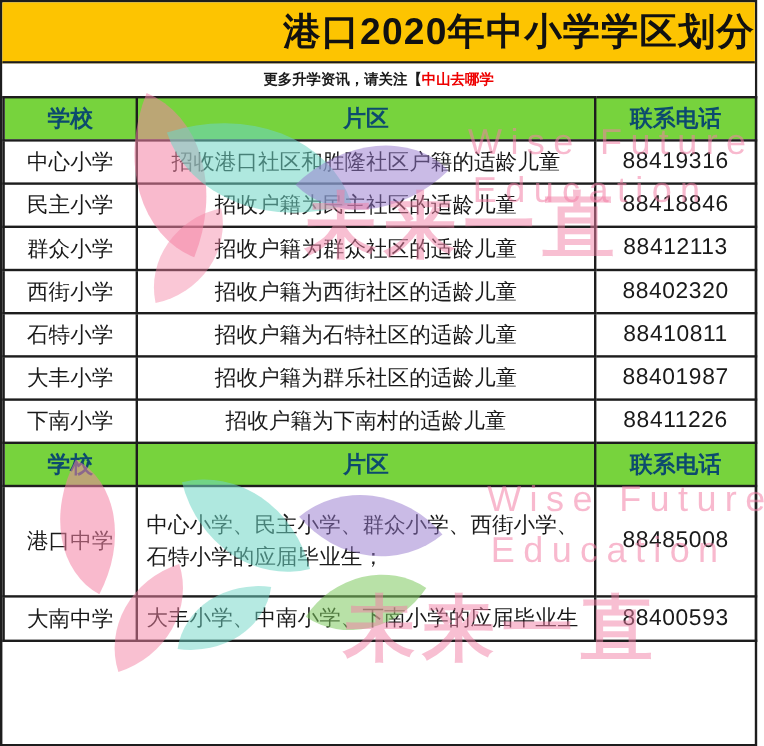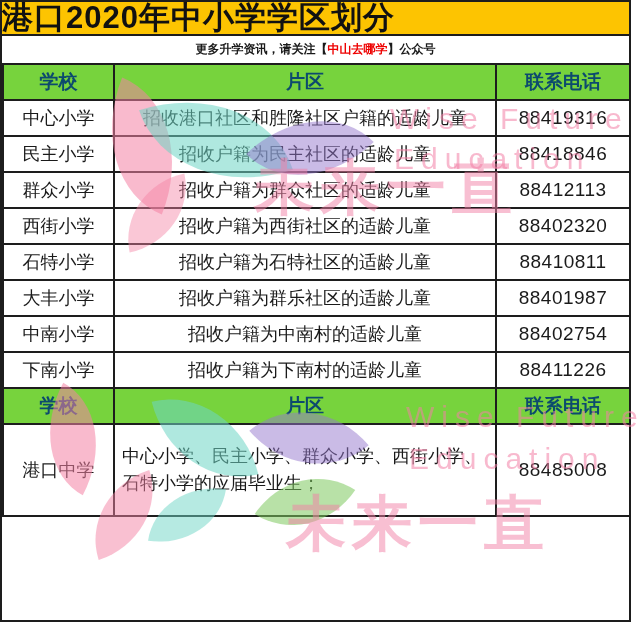--- a/index.html
+++ b/index.html
@@ -11,23 +11,23 @@
   body{
     width:637px;height:622px;background:#fff;overflow:hidden;
     font-family:"Liberation Sans","DejaVu Sans",sans-serif;color:var(--ink);
   }
   .sheet{
     position:relative;width:631px;height:622px;
     border:2px solid var(--border);background:#fff;
   }
   
   .banner{
-    height:34px;background:var(--yellow);
+    height:51px;background:var(--yellow);
     border-bottom:2px solid var(--border);
-    display:flex;align-items:center;justify-content:flex-start;
+    display:flex;align-items:center;justify-content:flex-end;
   }
   .banner h1{
     margin:0;font-size:31px;font-weight:800;letter-spacing:1px;color:#111;
   }
   
   .subbar{
     height:27px;background:#fff;
     display:flex;align-items:center;justify-content:center;
     font-size:12px;font-weight:700;
   }
@@ -71,21 +71,20 @@
 
 <div class="sheet">
 
   <div class="banner">
     <h1>港口2020年中小学学区划分</h1>
   </div>
 
   <div class="subbar">
     <span>更多升学资讯，请关注【</span>
       <span class="hl">中山去哪学</span>
-      <span>】公众号</span>
   </div>
 
   <table>
     <colgroup>
         <col class="c1">
         <col class="c2">
         <col class="c3">
       </colgroup>
   <tbody>
         <tr>
@@ -117,40 +116,40 @@
           <td class="school">石特小学</td>
           <td class="district">招收户籍为石特社区的适龄儿童</td>
           <td class="phone">88410811</td>
         </tr>
         <tr>
           <td class="school">大丰小学</td>
           <td class="district">招收户籍为群乐社区的适龄儿童</td>
           <td class="phone">88401987</td>
         </tr>
         <tr>
-          <td class="school">中南小学</td>
-          <td class="district">招收户籍为中南村的适龄儿童</td>
-          <td class="phone">88402754</td>
-        </tr>
-        <tr>
           <td class="school">下南小学</td>
           <td class="district">招收户籍为下南村的适龄儿童</td>
           <td class="phone">88411226</td>
         </tr>
       </tbody>
       <tbody>
         <tr>
           <th>学校</th>
           <th>片区</th>
           <th>联系电话</th>
         </tr>
         <tr>
           <td class="school">港口中学</td>
           <td class="district">中心小学、民主小学、群众小学、西街小学、石特小学的应届毕业生；</td>
           <td class="phone">88485008</td>
+        </tr>
+        <tr>
+          <td class="school">大南中学</td>
+          <td class="district">大丰小学、中南小学、下南小学的应届毕业生</td>
+          <td class="phone">88400593</td>
         </tr>
       </tbody>
     </table>
 
   <div class="wm">
 
     <div class="petal leafA" style="left:96px;top:88px;width:88px;height:112px;background:rgba(244,130,164,0.55);transform:rotate(22deg);"></div>
     <div class="petal leafA" style="left:150px;top:86px;width:128px;height:104px;background:rgba(110,214,197,0.55);transform:rotate(-18deg);"></div>
     <div class="petal leafA" style="left:258px;top:106px;width:100px;height:80px;background:rgba(150,120,205,0.5);transform:rotate(-44deg);"></div>
     <div class="petal leafB" style="left:120px;top:178px;width:70px;height:66px;background:rgba(244,130,164,0.45);transform:rotate(-12deg);"></div>

